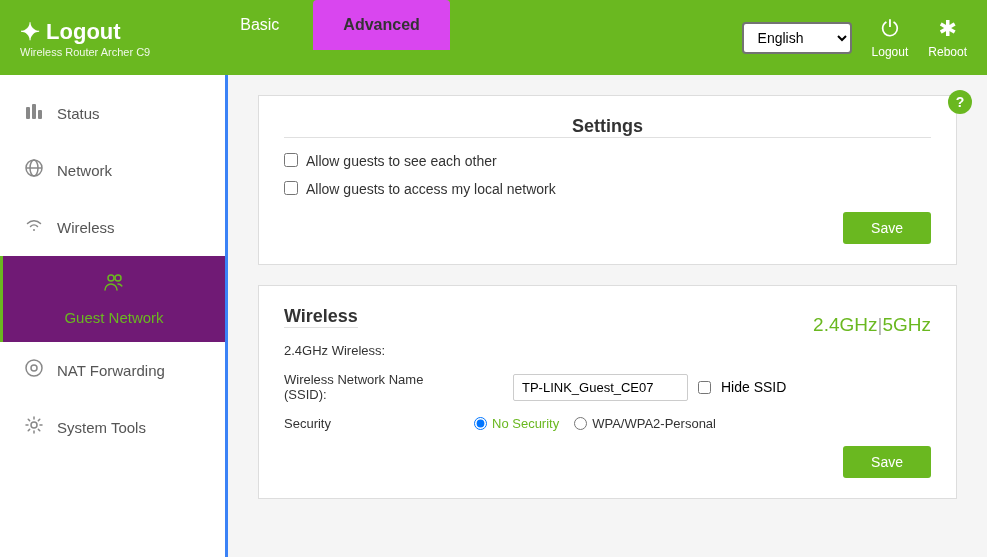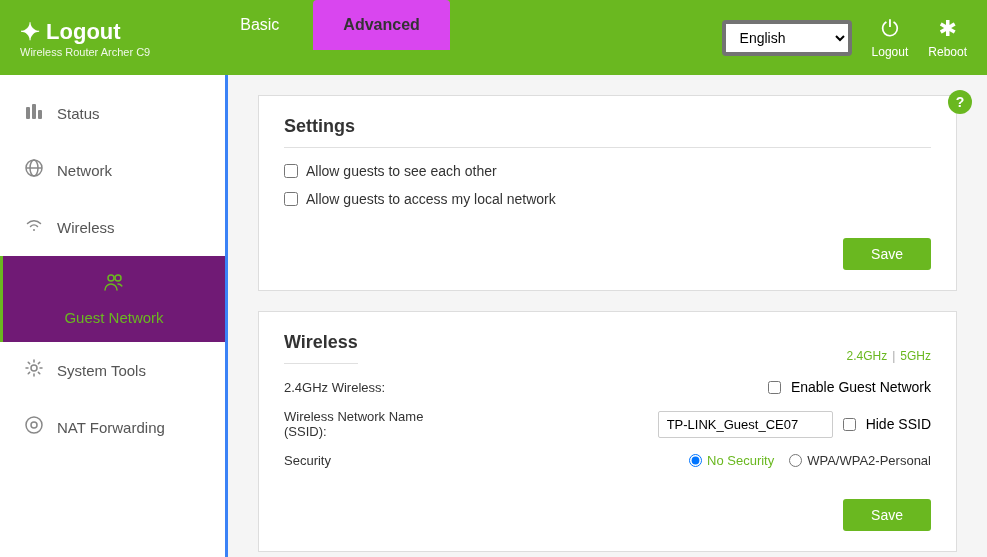--- a/index.html
+++ b/index.html
@@ -57,24 +57,24 @@
     }
     .header-right {
       margin-left: auto;
       display: flex;
       align-items: center;
       gap: 20px;
     }
     .lang-select {
       padding: 5px 10px;
       border-radius: 4px;
-      border: 4px solid #737373;
+      border: 2px solid #737373;
       background: white;
       font-size: 14px;
-      width: 130px;
+      width: 110px;
       cursor: pointer;
     }
     .header-btn {
       display: flex;
       flex-direction: column;
       align-items: center;
       color: white;
       cursor: pointer;
       font-size: 12px;
       gap: 3px;
@@ -130,76 +130,74 @@
       background: white;
       border: 1px solid #ddd;
       margin-bottom: 20px;
       padding: 20px 25px;
     }
     .section-title {
       font-size: 18px;
       color: #333;
       font-weight: bold;
       margin-bottom: 15px;
-      padding-bottom: 10px;
       border-bottom: 1px solid #e0e0e0;
+      text-align: center;
     }
     .checkbox-row {
       display: flex;
-      align-items: center;
+      align-items: flex-start;
       gap: 8px;
       margin-bottom: 12px;
       color: #333;
     }
     .checkbox-row input[type=checkbox] {
       width: 14px;
       height: 14px;
       cursor: pointer;
     }
     .save-row {
       display: flex;
       justify-content: flex-end;
-      margin-top: 31px;
+      margin-top: 15px;
     }
     .save-btn {
       background: #6ab820;
       color: white;
       border: none;
       padding: 8px 28px;
       font-size: 14px;
       border-radius: 3px;
       cursor: pointer;
     }
 
     
     .wireless-header {
       display: flex;
       justify-content: space-between;
       align-items: center;
     }
     .freq-tabs {
       display: flex;
       align-items: center;
-      gap: 5px;
-      font-size: 12px;
+      font-size: 19px;
     }
     .freq-tab {
       color: #6ab820;
       cursor: pointer;
     }
     .freq-divider {
       color: #aaa;
     }
 
     .form-row {
       display: flex;
       align-items: center;
       margin-bottom: 14px;
       gap: 10px;
-      justify-content: space-between;
     }
     .form-label {
       width: 180px;
       color: #333;
       font-size: 13px;
     }
     .form-controls {
       display: flex;
       align-items: center;
       gap: 10px;
@@ -321,34 +319,34 @@
             <circle cx="15" cy="6" r="3" stroke="#6ab820" stroke-width="1.5" fill="none"></circle>
             <path d="M2 18c0-3.314 2.686-6 6-6s6 2.686 6 6" stroke="#6ab820" stroke-width="1.5" stroke-linecap="round" fill="none"></path>
             <path d="M15 12c1.5 0 3 .8 3.8 2" stroke="#6ab820" stroke-width="1.5" stroke-linecap="round" fill="none"></path>
           </svg>
       </span>
       <span>Guest Network</span>
     </div>
     <div class="sidebar-item">
       <span class="sidebar-icon">
         <svg width="20" height="20" viewBox="0 0 20 20" fill="none">
+            <circle cx="10" cy="10" r="8" stroke="#888" stroke-width="1.5" fill="none"></circle>
+            <circle cx="10" cy="10" r="3" stroke="#888" stroke-width="1.5" fill="none"></circle>
+          </svg>
+      </span>
+      <span>NAT Forwarding</span>
+    </div>
+    <div class="sidebar-item">
+      <span class="sidebar-icon">
+        <svg width="20" height="20" viewBox="0 0 20 20" fill="none">
             <circle cx="10" cy="10" r="3" stroke="#888" stroke-width="1.5" fill="none"></circle>
             <path d="M10 2v2M10 16v2M2 10h2M16 10h2M4.22 4.22l1.42 1.42M14.36 14.36l1.42 1.42M4.22 15.78l1.42-1.42M14.36 5.64l1.42-1.42" stroke="#888" stroke-width="1.5" stroke-linecap="round"></path>
           </svg>
       </span>
       <span>System Tools</span>
-    </div>
-    <div class="sidebar-item">
-      <span class="sidebar-icon">
-        <svg width="20" height="20" viewBox="0 0 20 20" fill="none">
-            <circle cx="10" cy="10" r="8" stroke="#888" stroke-width="1.5" fill="none"></circle>
-            <circle cx="10" cy="10" r="3" stroke="#888" stroke-width="1.5" fill="none"></circle>
-          </svg>
-      </span>
-      <span>NAT Forwarding</span>
     </div>
   </div>
 
   <div class="main">
     <button class="help-btn">?</button>
 
     <div class="section">
       <div class="section-title">Settings</div>
       <div class="checkbox-row">
         <input type="checkbox" style="">
@@ -368,24 +366,20 @@
         <div class="section-title">Wireless</div>
         <div class="freq-tabs">
           <span class="freq-tab">2.4GHz</span>
           <span class="freq-divider">|</span>
           <span class="freq-tab">5GHz</span>
         </div>
       </div>
 
       <div class="form-row">
         <span class="form-label">2.4GHz Wireless:</span>
-        <div class="form-controls">
-          <input type="checkbox" style="">
-          <label>Enable Guest Network</label>
-        </div>
       </div>
 
       <div class="form-row">
         <span class="form-label">Wireless Network Name (SSID):</span>
         <div class="form-controls">
           <input type="text" class="text-input" value="TP-LINK_Guest_CE07" style="">
           <input type="checkbox" style="">
           <label>Hide SSID</label>
         </div>
       </div>

